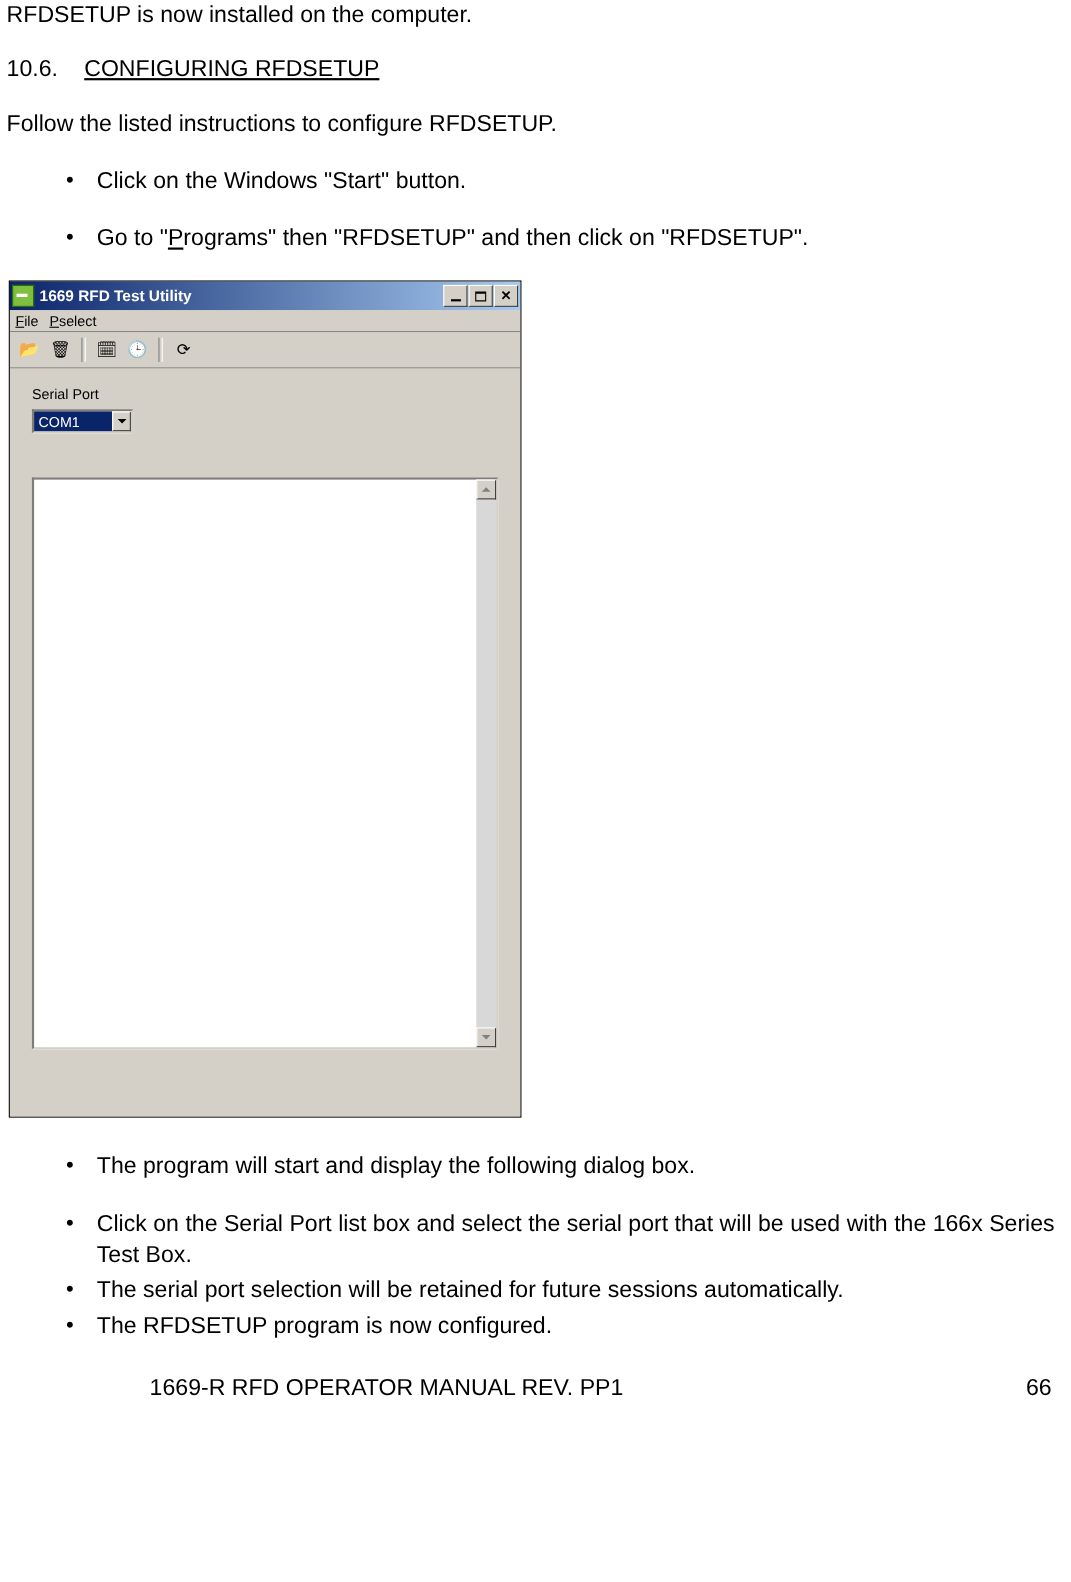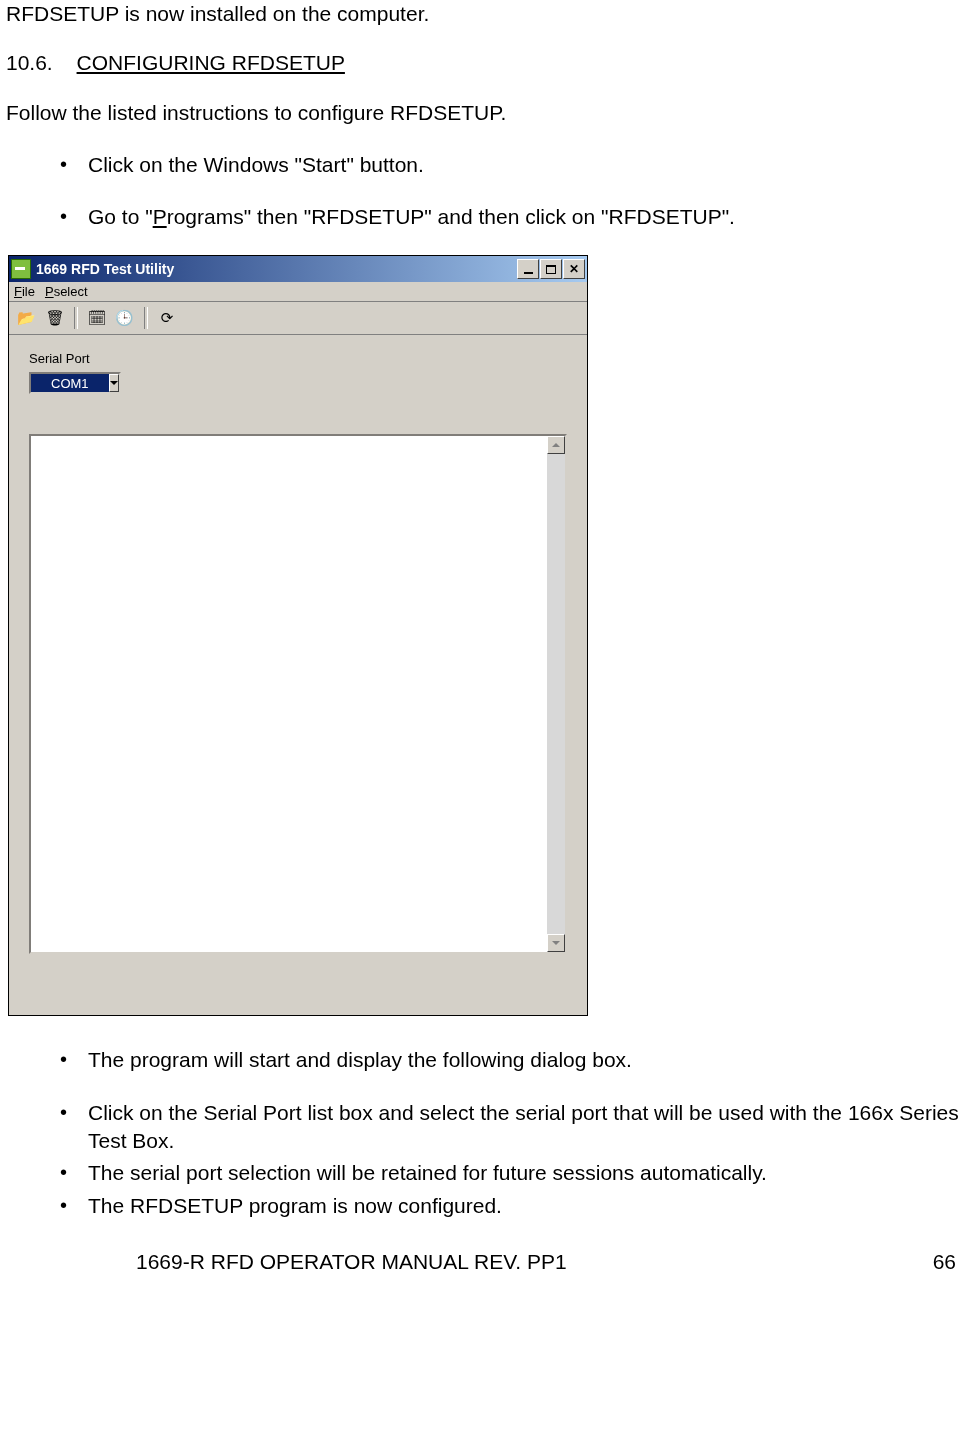--- a/index.html
+++ b/index.html
@@ -44,21 +44,21 @@
     }
     ul.bullets li::before {
       content: "•";
       position: absolute;
       left: 0;
       top: 0;
       font-size: 20px;
     }
     .u { text-decoration: underline; }
     .screenshot {
-      width: 580px;
+      width: 466px;
       margin: 10px 0 30px 2px;
       border: 1px solid #000;
       background: #d4d0c8;
       box-sizing: border-box;
     }
     .titlebar {
       height: 26px;
       background: linear-gradient(to right, #0a246a, #a6caf0);
       display: flex;
       align-items: center;
@@ -176,21 +176,21 @@
       background: #fff;
       border: 2px inset #d4d0c8;
       display: flex;
       align-items: center;
       font-size: 13px;
       font-family: Tahoma, Arial, sans-serif;
       box-sizing: border-box;
     }
     .combo .combo-text {
       flex: 1;
-      padding: 0 20px;
+      padding: 0 4px;
       background: #0a246a;
       color: #fff;
       height: 100%;
       display: flex;
       align-items: center;
     }
     .combo .combo-btn {
       width: 17px;
       height: 100%;
       background: #d4d0c8;

